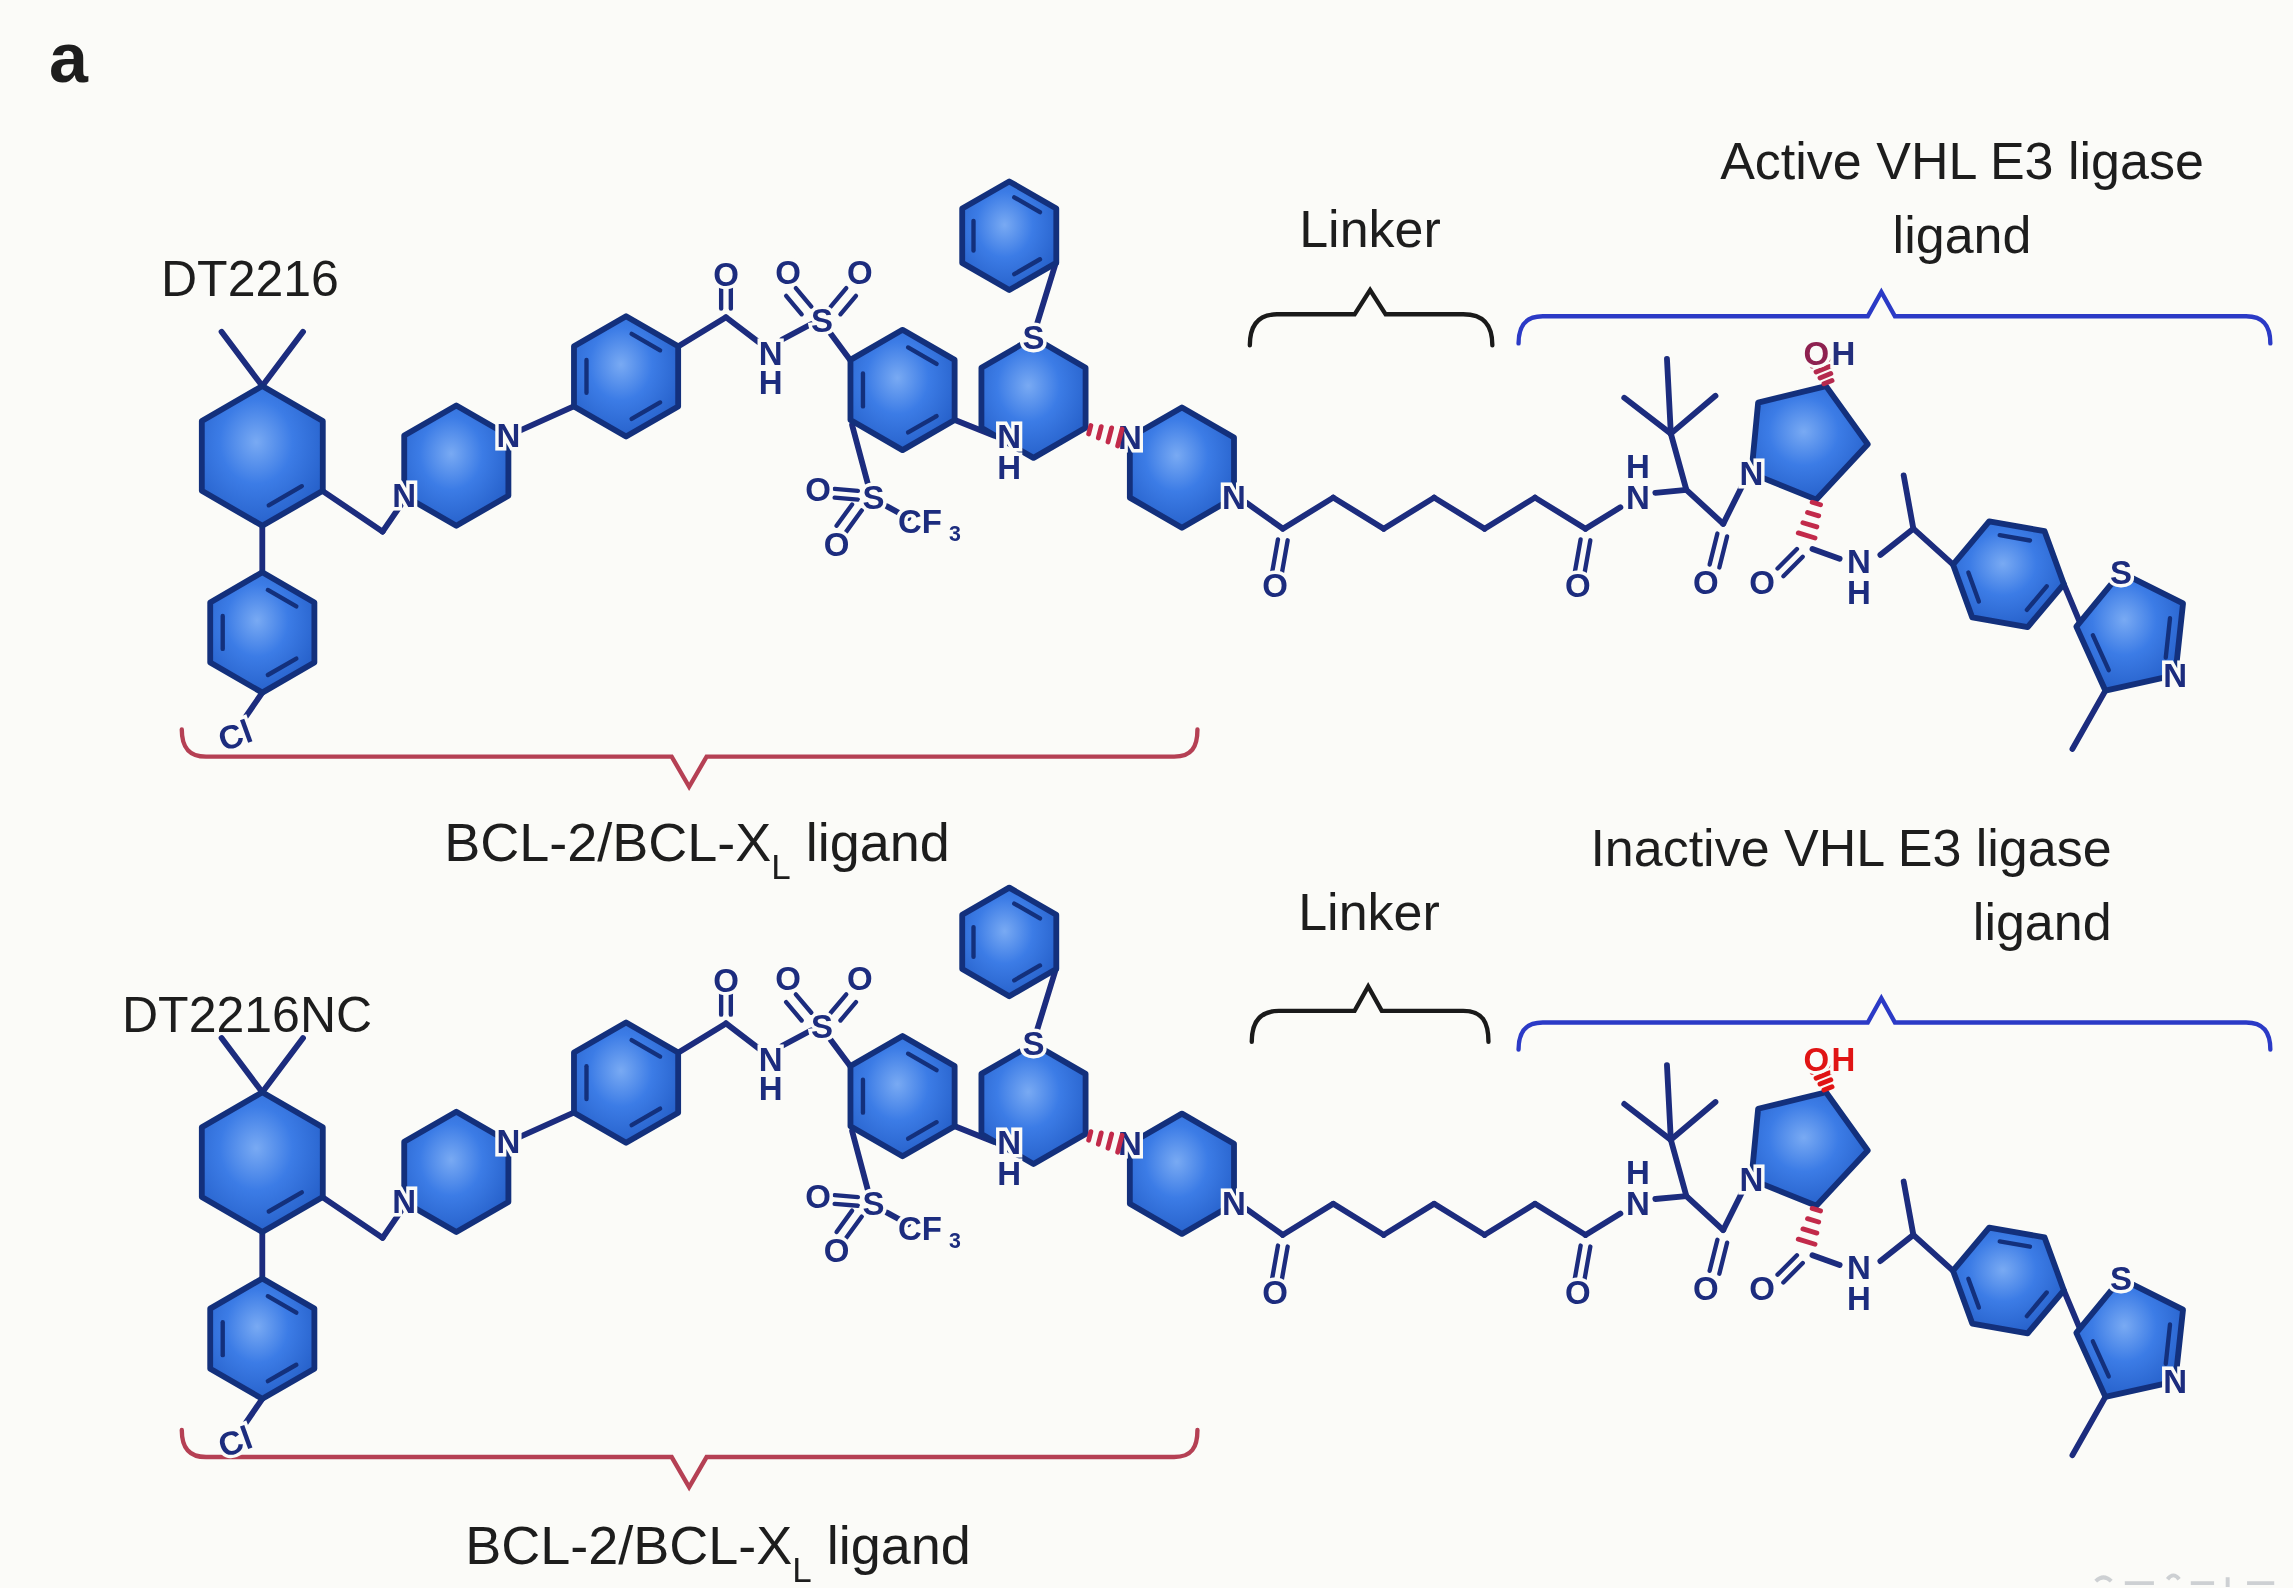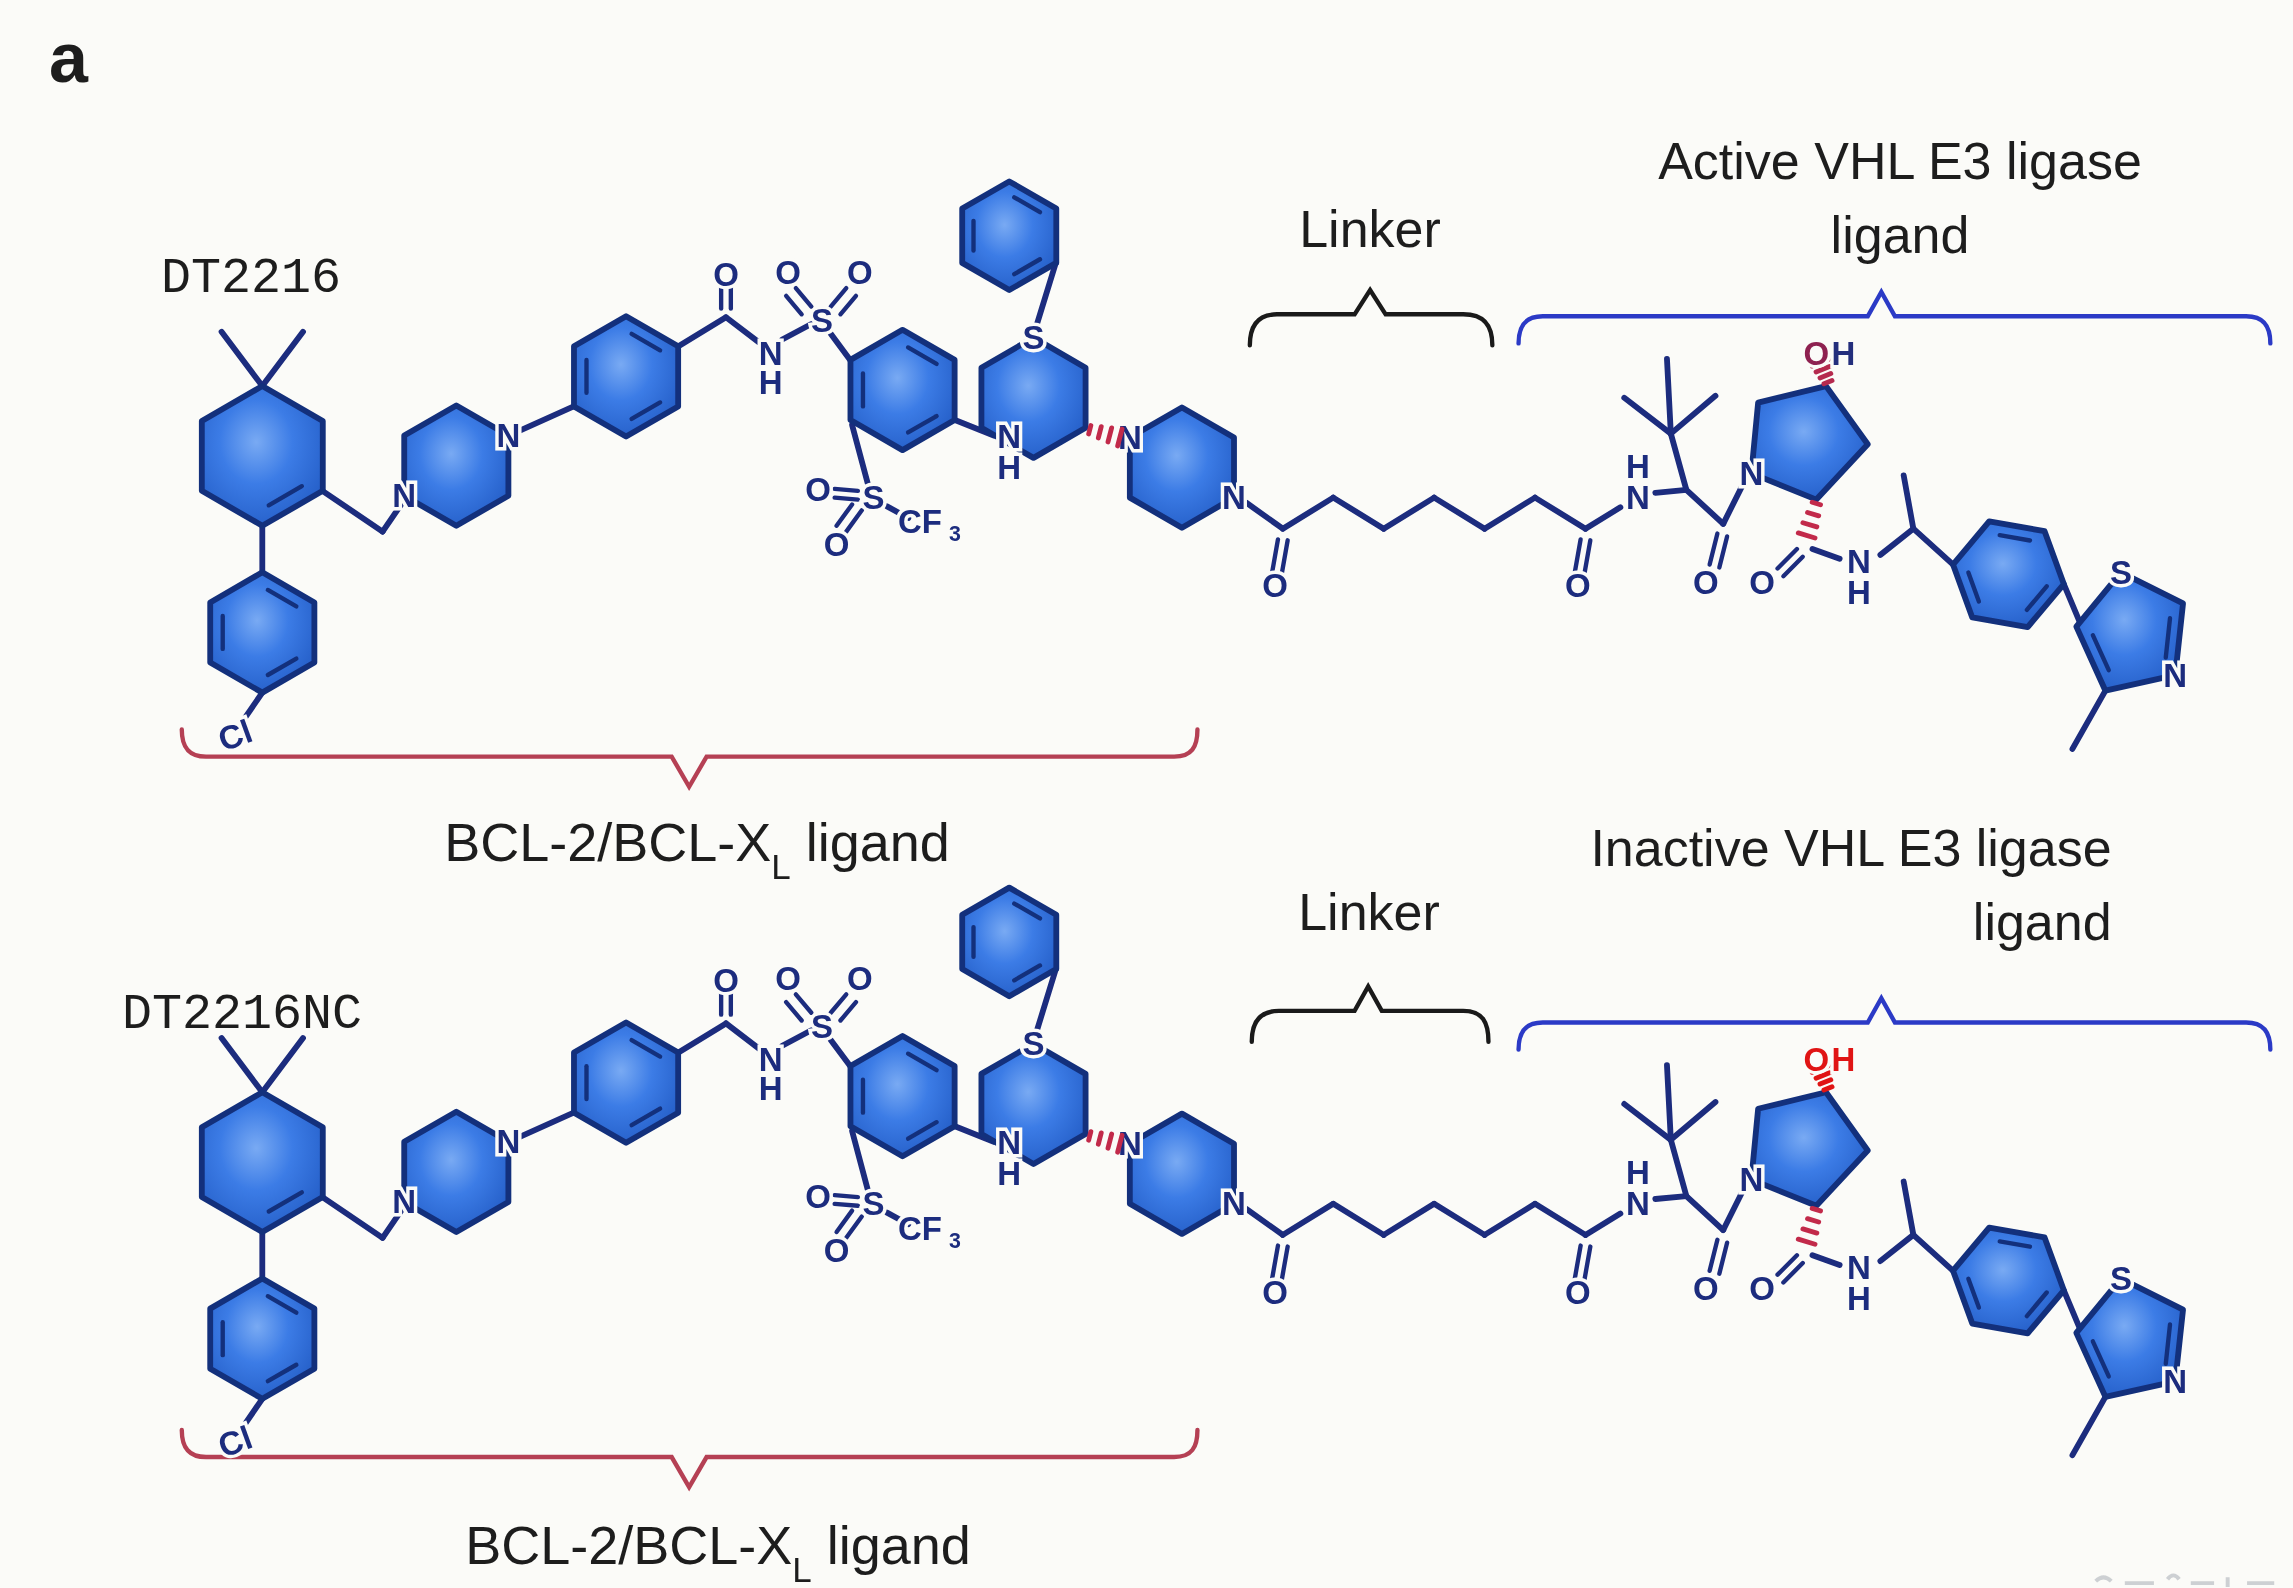--- a/index.html
+++ b/index.html
@@ -1,20 +1,20 @@
 <!DOCTYPE html>
 <html><head>
 <meta charset="utf-8">
 <style>
   html,body{margin:0;padding:0;background:#ffffff;}
   #page{position:relative;width:2294px;height:1588px;background:#fbfbf8;overflow:hidden;
         font-family:"Liberation Sans",sans-serif;}
   .txt{position:absolute;color:#1d1d1d;white-space:nowrap;}
   .panel-label{left:49px;top:17.5px;font-size:70px;font-weight:bold;}
-  .mol-name{font-size:50px;font-family:Liberation Mono, monospace;}
+  .mol-name{font-size:50px;}
   .center{transform:translateX(-50%);text-align:center;}
   .big{font-size:52px;line-height:74px;}
   .bcl{font-size:54px;}
   .bcl sub{font-size:35px;position:relative;top:5.8px;}
   svg{position:absolute;left:0;top:0;}
 </style>
 </head>
 <body>
 
 <div id="page">
@@ -298,21 +298,21 @@
         <text x="1900" y="364" text-anchor="middle" dominant-baseline="central" font-family="&quot;Liberation Sans&quot;,sans-serif" font-weight="bold" font-size="34" fill="#e01414" stroke="#fbfbf8" stroke-width="7" paint-order="stroke">H</text>
       </g>
     </svg>
 
   <div class="txt panel-label">a</div>
 
   <div class="txt mol-name" style="left:161px;top:250px;">DT2216</div>
 
   <div class="txt big center" style="left:1370px;top:192px;">Linker</div>
 
-  <div class="txt big center" style="left:1900px;top:124px;text-align:center;">
+  <div class="txt big center" style="left:1962px;top:124px;text-align:center;">
     <div>Active VHL E3 ligase</div>
     <div>ligand</div>
   </div>
 
   <div class="txt bcl center" style="left:697px;top:811px;">
     <span>BCL-2/BCL-X</span><sub>L</sub><span> ligand</span>
   </div>
 
   <div class="txt mol-name" style="left:122px;top:986px;">DT2216NC</div>
 

